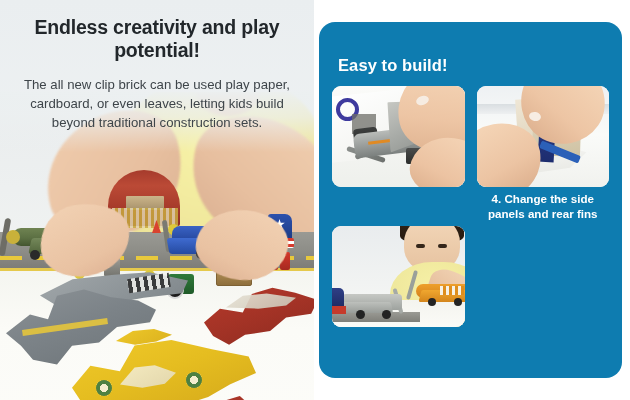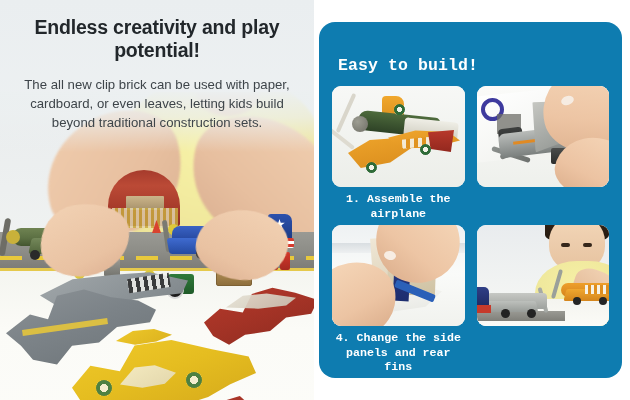--- a/index.html
+++ b/index.html
@@ -185,21 +185,21 @@
   .left-text{position:absolute;left:0;top:0;width:314px;z-index:40;text-align:center;}
   .headline{
     margin:16px 16px 12px;font-size:19.5px;line-height:23px;font-weight:bold;
     color:#22272b;letter-spacing:-.2px;
   }
   .subcopy{
     margin:13px 13px 0;font-size:13.2px;line-height:19px;color:#3e454a;
   }
 
   
-  .right-panel{position:absolute;left:314px;top:0;width:316px;height:400px;background:#ffffff;font-family:Liberation Mono, monospace;}
+  .right-panel{position:absolute;left:314px;top:0;width:316px;height:400px;background:#ffffff;}
   .blue-card{
     position:absolute;left:5px;top:22px;width:303px;height:356px;
     background:#0e7cb0;border-radius:16px;
   }
   .card-title{
     position:absolute;left:19px;top:34px;font-size:16.5px;font-weight:bold;color:#ffffff;
     letter-spacing:.1px;
   }
   .tiles{
     position:absolute;left:13px;top:64px;width:277px;height:276px;
@@ -419,49 +419,30 @@
       <div class="cut-yellow-band"></div>
       <div class="cut-yellow-dot" style="left:96px;top:288px;"></div>
       <div class="cut-yellow-dot" style="left:186px;top:280px;"></div>
       <div class="cut-yellow-tip"></div>
 
       <div class="photo-fade"></div>
     </div>
 
     <div class="left-text">
       <div class="headline">Endless creativity and play potential!</div>
-      <div class="subcopy">The all new clip brick can be used with paper, cardboard, or even leaves, letting kids build beyond traditional construction sets.</div>
+      <div class="subcopy">The all new clip brick can be used play paper, cardboard, or even leaves, letting kids build beyond traditional construction sets.</div>
     </div>
   </div>
 
   <div class="right-panel">
     <div class="blue-card">
       <div class="card-title">Easy to build!</div>
 
       <div class="tiles">
 
-        <div class="tile">
-          <div class="tile-img">
-            <div class="t1-bg"></div>
-            <div class="t1-prop"></div>
-            <div class="t1-prop2"></div>
-            <div class="t1-tail"></div>
-            <div class="t1-wing-b"></div>
-            <div class="t1-fuse"></div>
-            <div class="t1-fuse2"></div>
-            <div class="t1-wing-t"></div>
-            <div class="t1-stripe"></div>
-            <div class="t1-tail2"></div>
-            <div class="t1-nose"></div>
-            <div class="t1-star" style="left:62px;top:18px;"></div>
-            <div class="t1-star" style="left:34px;top:76px;"></div>
-            <div class="t1-star" style="left:88px;top:58px;"></div>
-          </div>
-          <div class="tile-cap">1. Assemble the airplane</div>
-        </div>
 
         <div class="tile">
           <div class="tile-img">
             <div class="t2-bg"></div>
             <div class="t2-paper"></div>
             <div class="t2-ring"></div>
             <div class="t2-sq"></div>
             <div class="t2-prop"></div>
             <div class="t2-prop2"></div>
             <div class="t2-darkband"></div>

